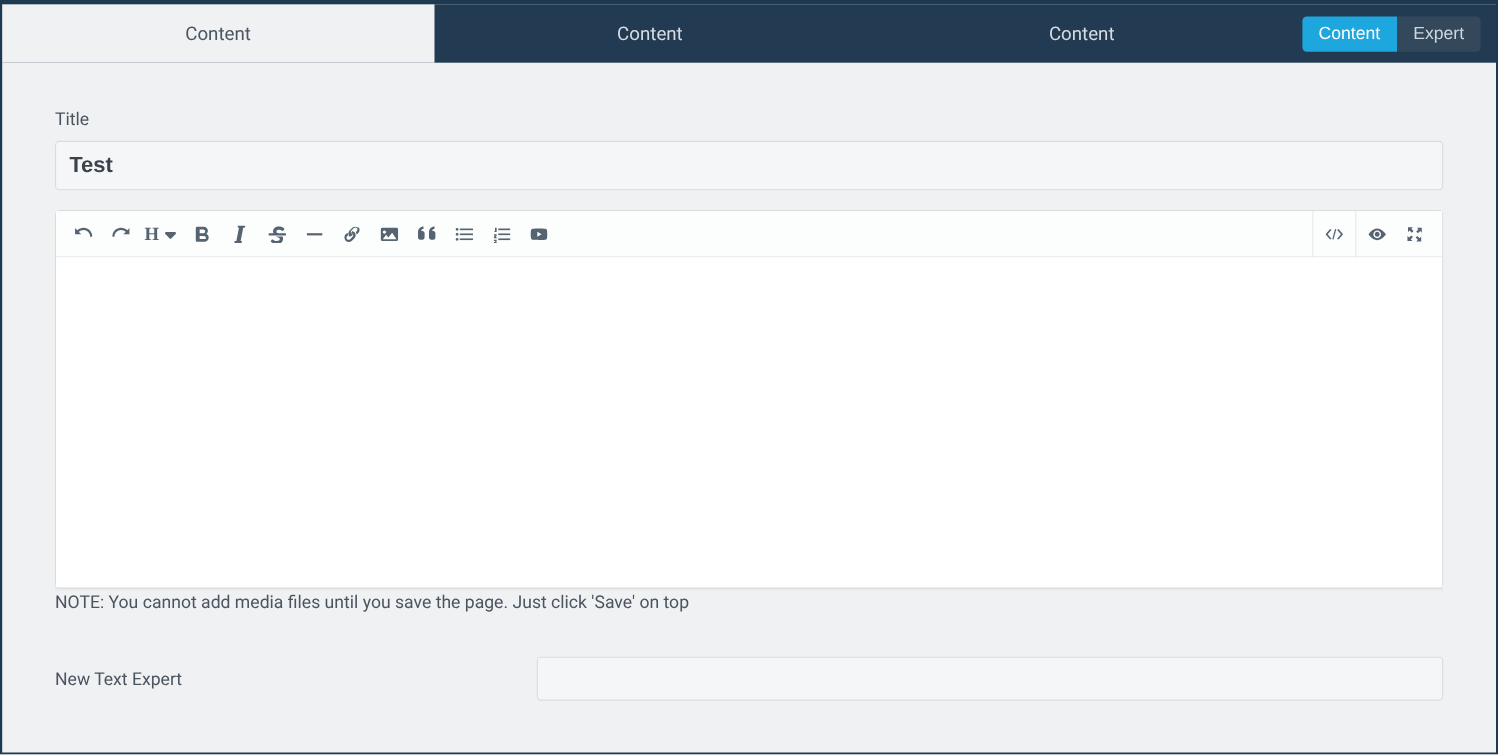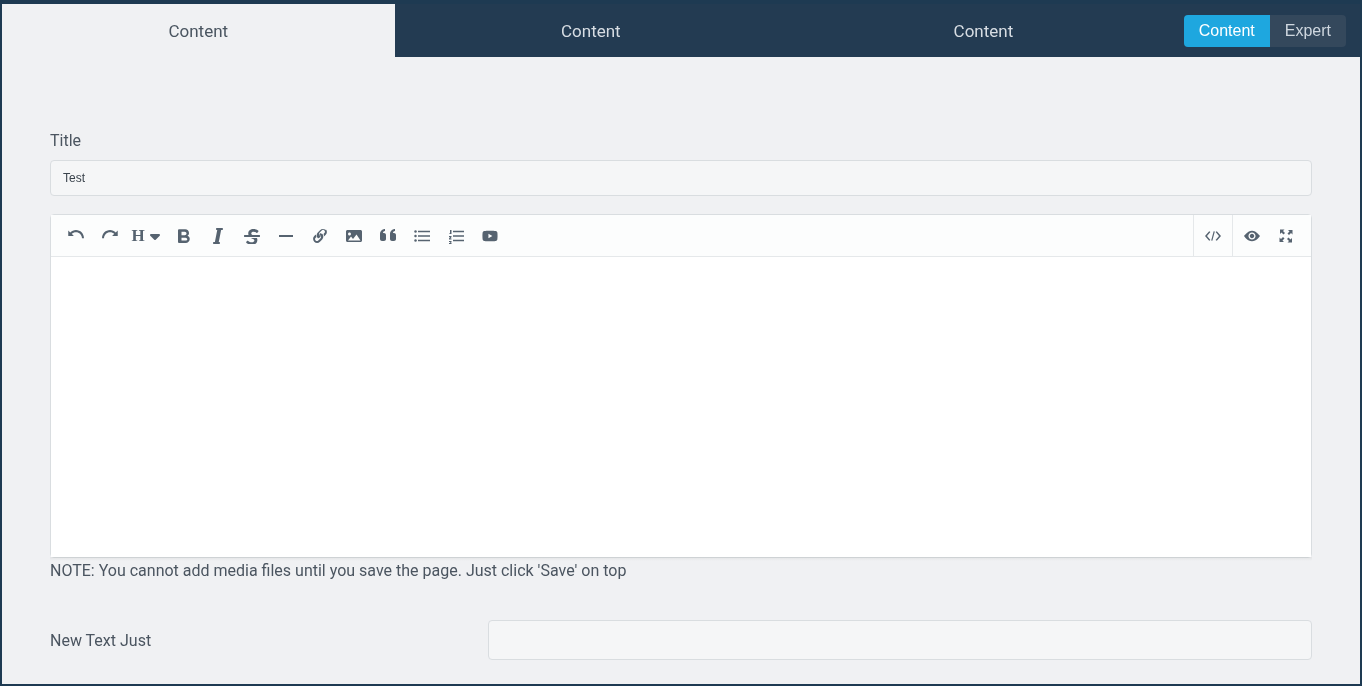--- a/index.html
+++ b/index.html
@@ -71,30 +71,30 @@
   .content-area {
     flex: 1;
     padding: 42px 48px 0 48px;
     overflow: auto;
   }
   .field-label {
     color: #4b5560;
     font-size: 16px;
     margin-bottom: 10px;
     display: block;
-    margin-top: 32px;
   }
   .text-input {
     width: 100%;
     border: 1px solid #d9dde0;
     background: #f5f6f7;
     border-radius: 4px;
     padding: 10px 12px;
-    font-size: 12px;
+    font-size: 20px;
     color: #3a434c;
+    font-weight: bold;
   }
   .editor-wrap {
     margin-top: 18px;
     border: 1px solid #d9dde0;
     border-radius: 4px;
     background: #fff;
   }
   .editor-toolbar {
     display: flex;
     align-items: center;
@@ -293,17 +293,17 @@
           </div>
         </div>
       </div>
       <div class="editor-body" contenteditable="true" style=""></div>
     </div>
     <div class="editor-shadow"></div>
 
     <div class="note-text">NOTE: You cannot add media files until you save the page. Just click 'Save' on top</div>
 
     <div class="row">
-      <div class="row-label">New Text Just</div>
+      <div class="row-label">New Text Expert</div>
       <input class="row-input" value="" style="">
     </div>
   </div>
 </div>
 
 </body></html>

